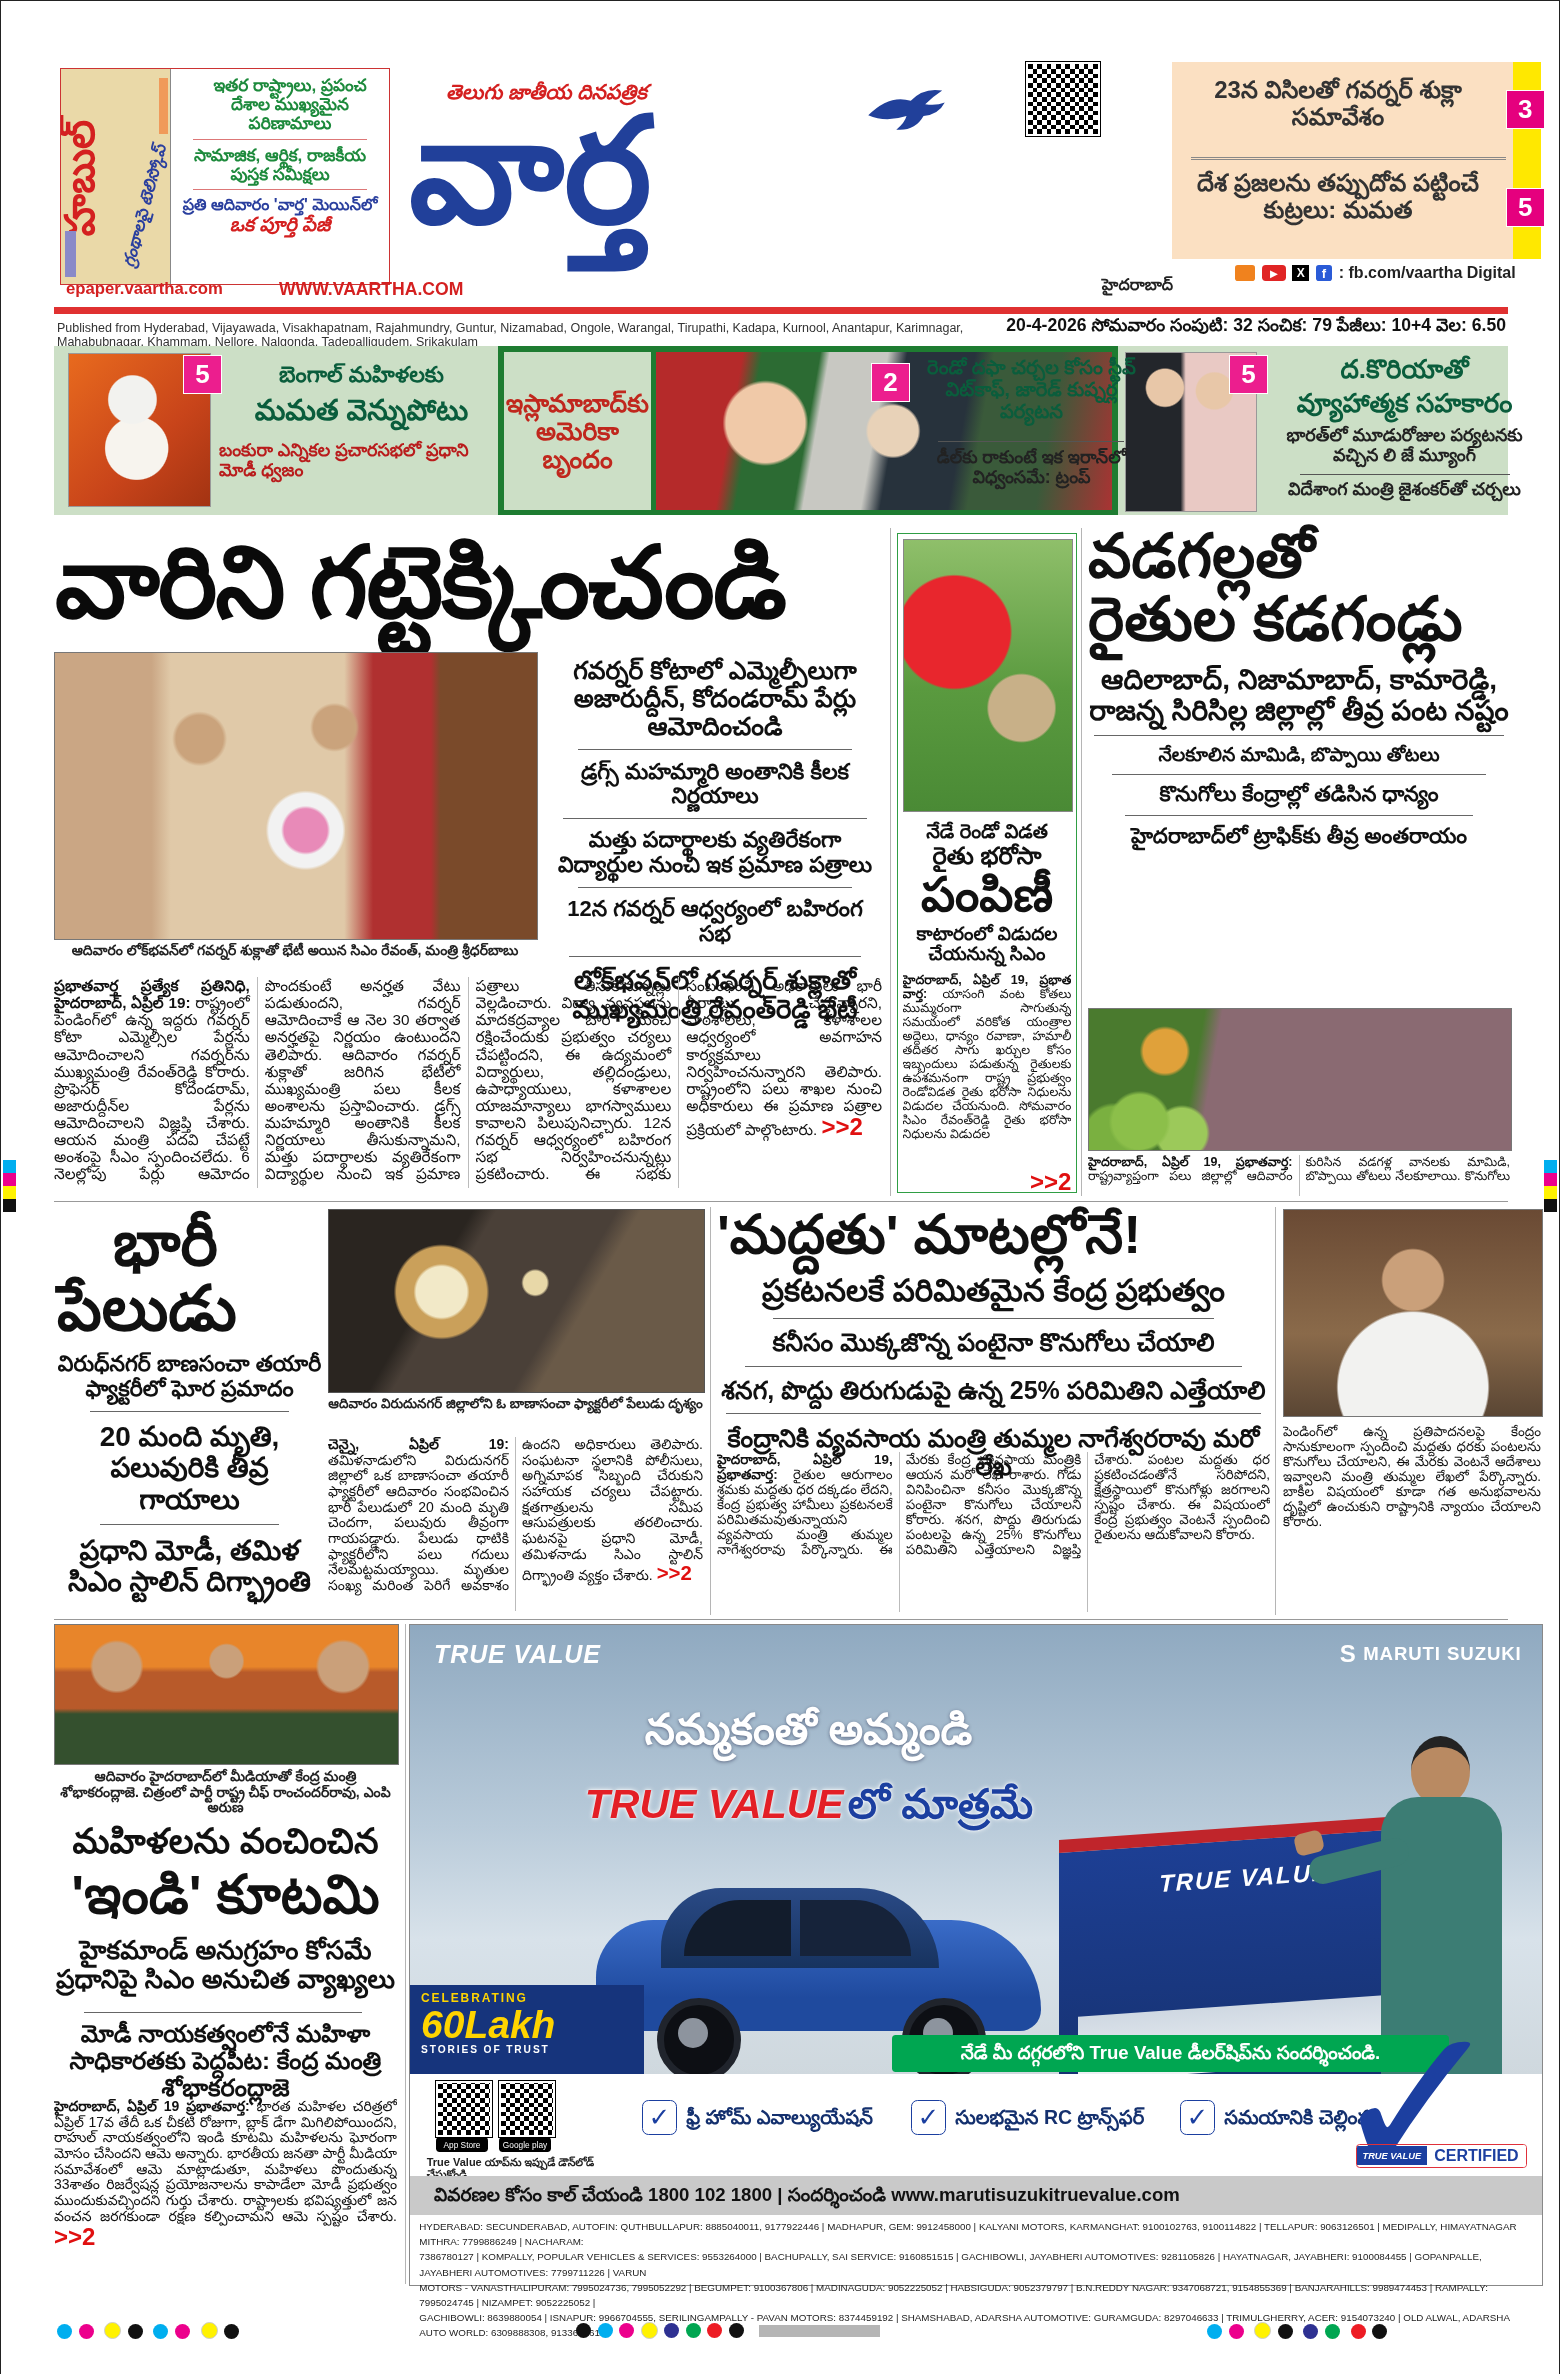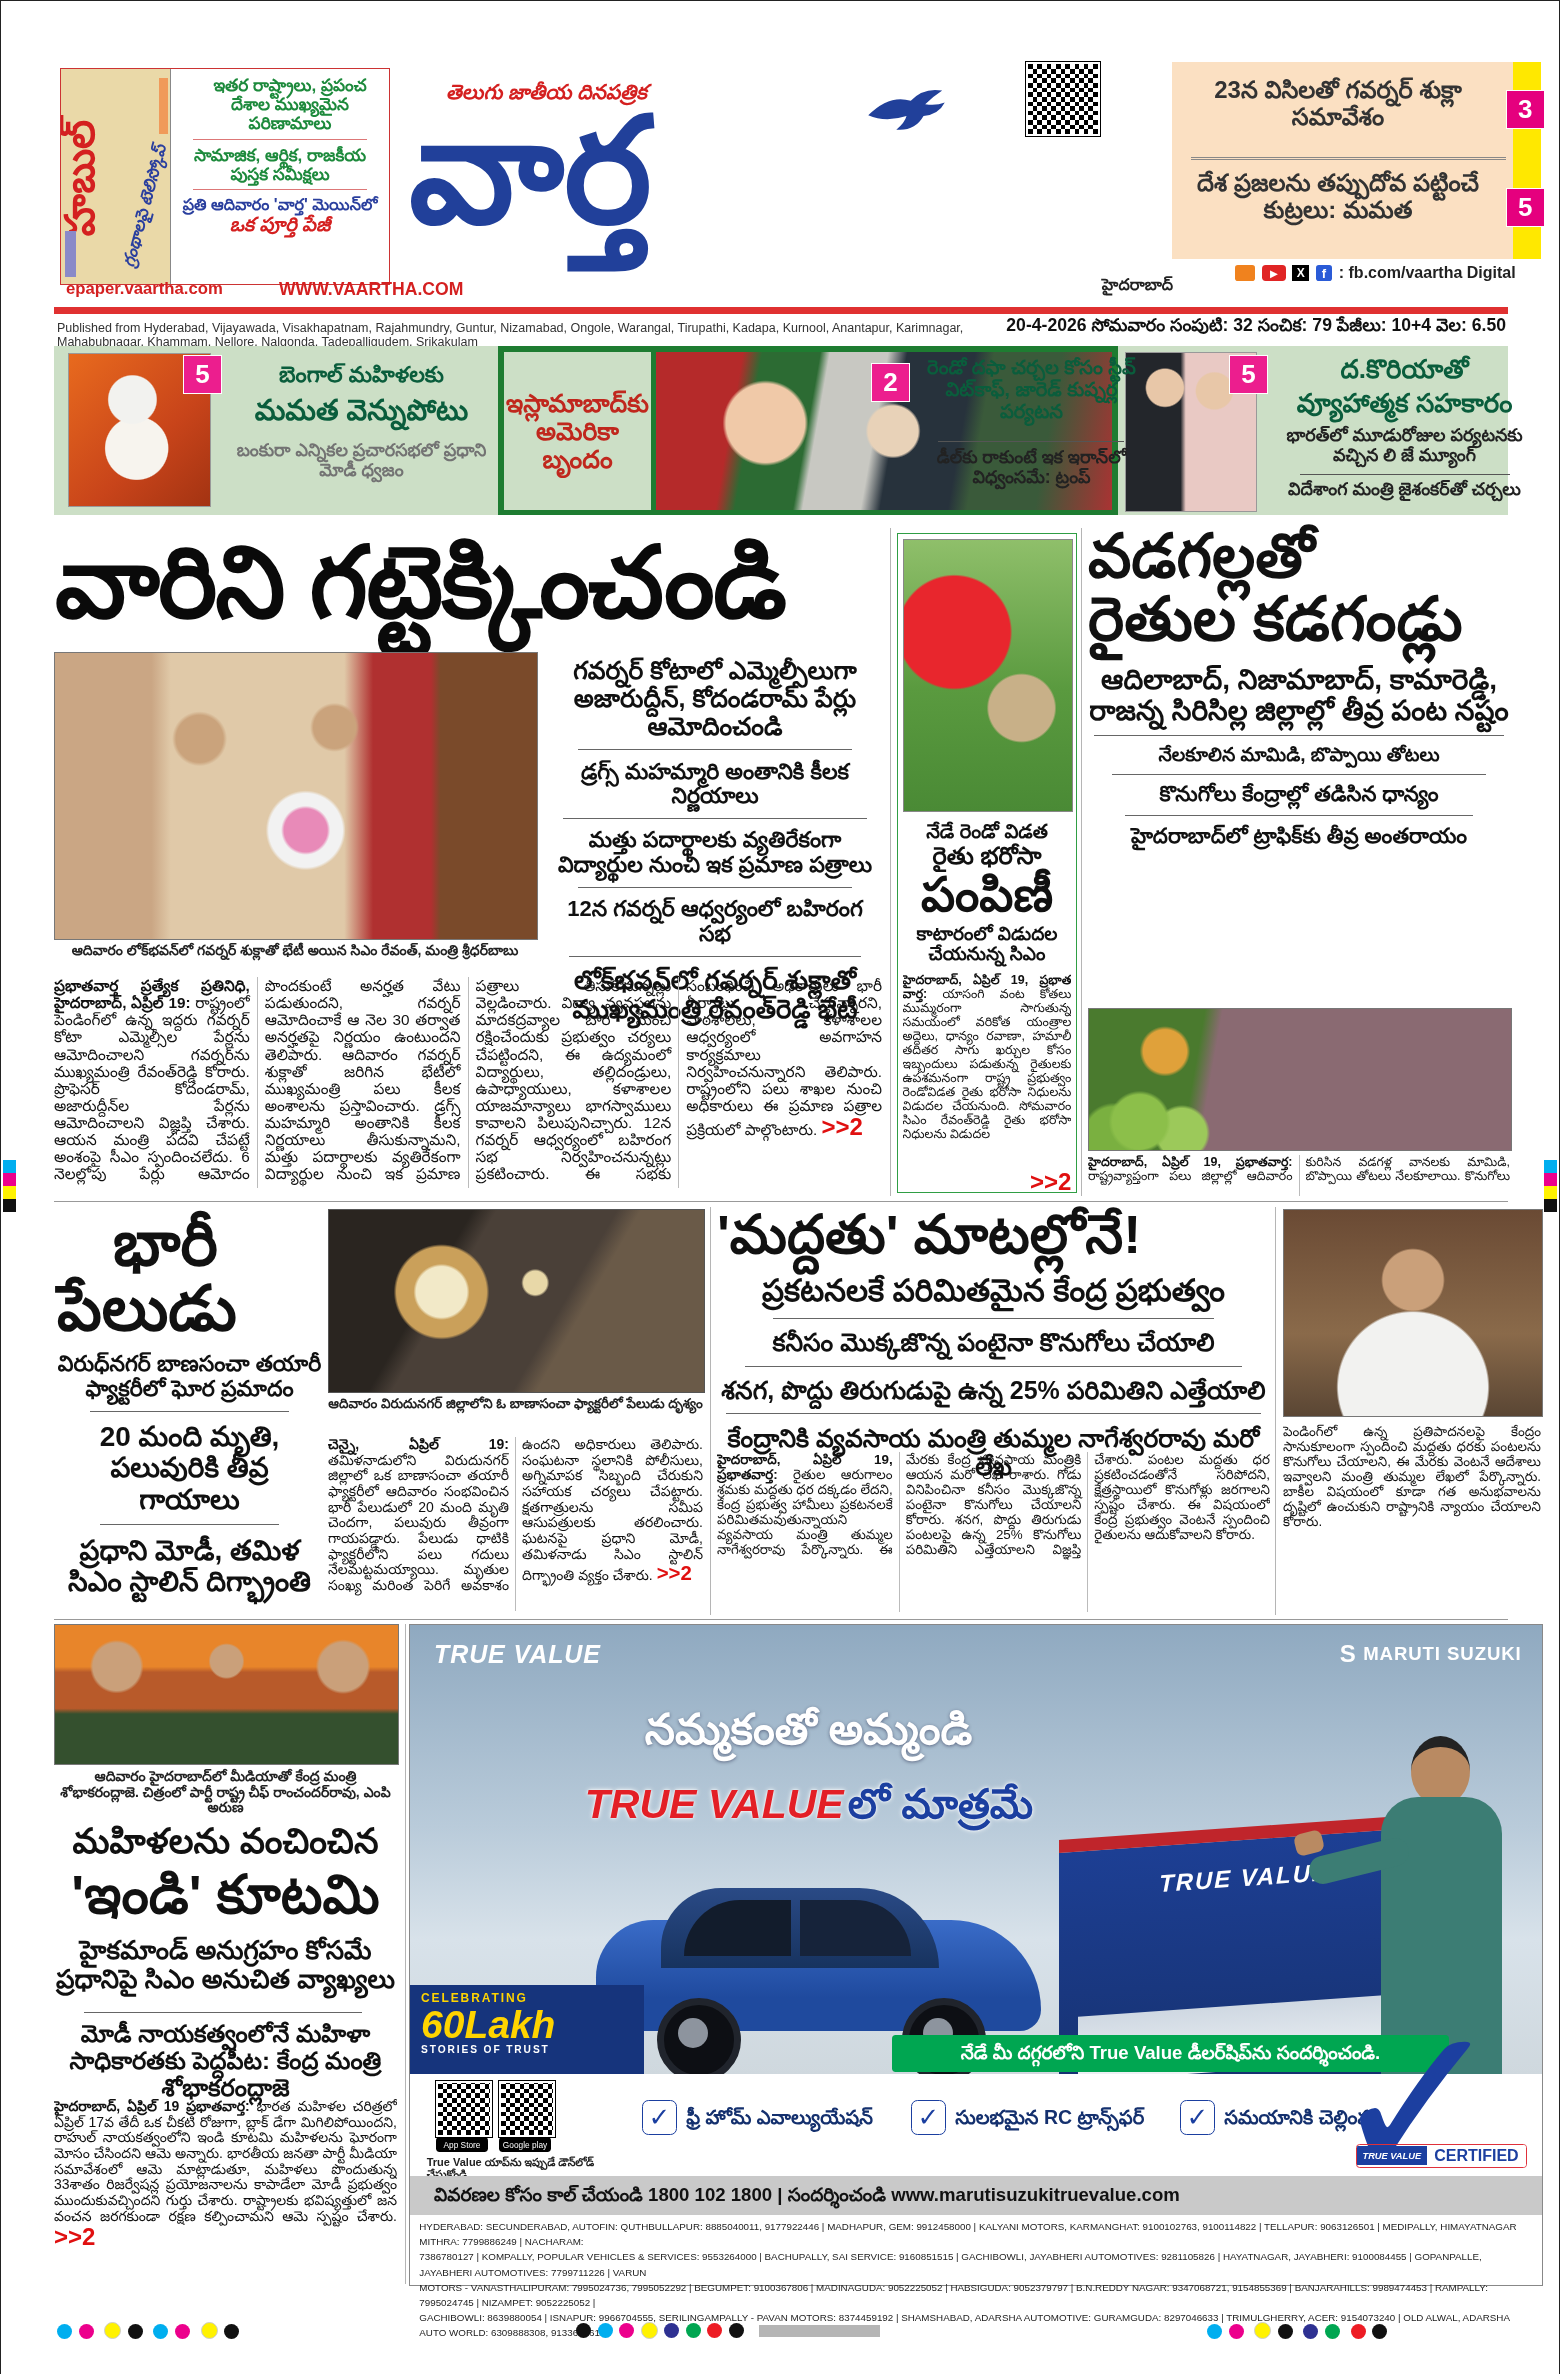--- a/index.html
+++ b/index.html
@@ -89,21 +89,21 @@
 
   <div class="abs" style="left:53px;top:345px;width:1454px;height:169px;background:#ccdfc6;"></div>
 
   <div class="abs photo" style="left:67px;top:352px;width:141px;height:152px;background:
        radial-gradient(circle at 45% 30%,#f2f2ef 0 18%,transparent 19%),
        radial-gradient(circle at 48% 62%,#f7f4ee 0 26%,transparent 27%),
        linear-gradient(135deg,#e86a1e,#c8441a 60%,#a33312);border:0.9px solid #999;"></div>
   <div class="abs pagechip" style="left:182px;top:354px;">5</div>
   <div class="abs tel teaserhead" style="left:223px;top:362px;width:275px;text-align:center;font-size:22px;">బెంగాల్ మహిళలకు</div>
   <div class="abs tel teaserhead" style="left:223px;top:393px;width:275px;text-align:center;font-size:29px;font-weight:900;">మమత వెన్నుపోటు</div>
-  <div class="abs tel" style="left:226px;top:440px;width:269px;text-align:center;font-size:17.6px;color:#737373;font-weight:600;">బంకురా ఎన్నికల ప్రచారసభలో ప్రధాని మోడీ ధ్వజం</div>
+  <div class="abs tel" style="left:218px;top:440px;width:269px;font-size:17.6px;color:#b91c1c;font-weight:600;">బంకురా ఎన్నికల ప్రచారసభలో ప్రధాని మోడీ ధ్వజం</div>
 
   <div class="abs" style="left:497px;top:345px;width:620px;height:169px;background:#1e7c31;"></div>
   <div class="abs tel" style="left:503px;top:351px;width:147px;height:158px;background:#ccdfc6;color:#c0271d;font-weight:900;font-size:25px;
               display:flex;align-items:center;justify-content:center;text-align:center;padding:0 9px;box-sizing:border-box;">ఇస్లామాబాద్‌కు అమెరికా బృందం</div>
   <div class="abs photo" style="left:655px;top:351px;width:456px;height:158px;background:
        radial-gradient(circle at 24% 45%,#f0c9a8 0 11%,transparent 12%),
        radial-gradient(circle at 52% 50%,#e8d2b8 0 10%,transparent 11%),
        linear-gradient(100deg,#b52a2a 0 18%,#2c6b33 22% 34%,#c8c8c2 36% 48%,#27323c 52% 66%,#3a5a3a 70% 84%,#a33),
        #444;"></div>
 

